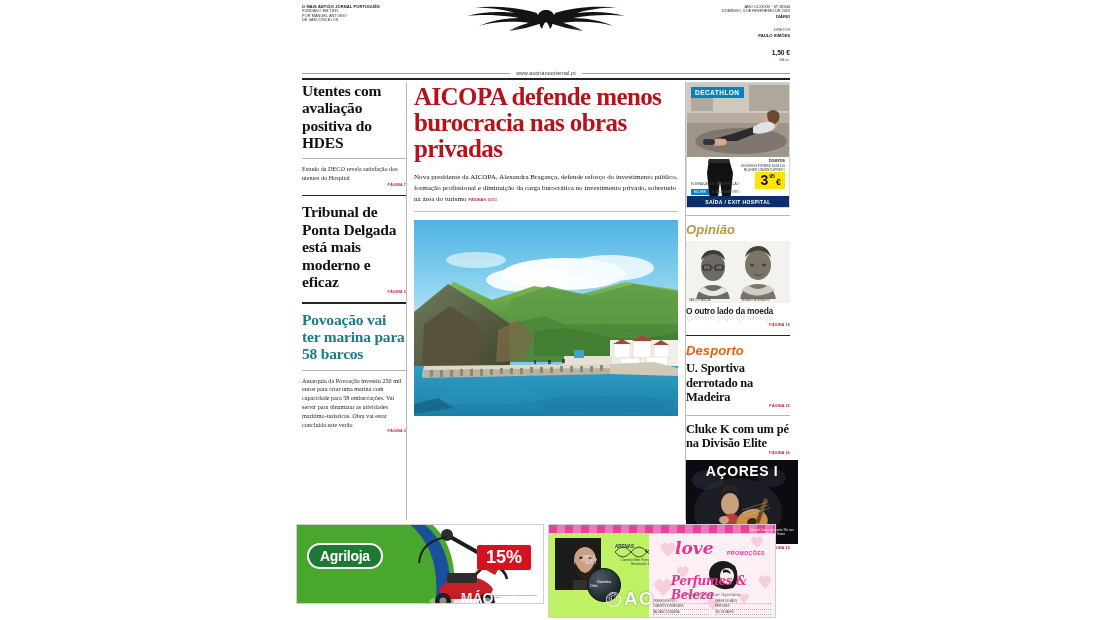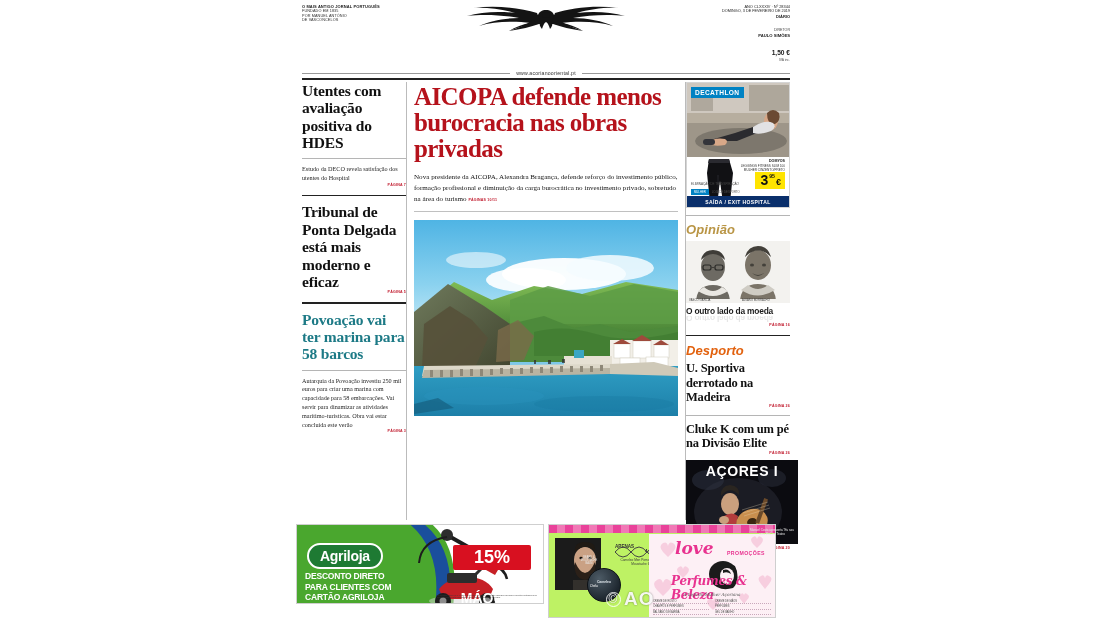--- a/index.html
+++ b/index.html
@@ -283,21 +283,21 @@
     font-family: "Liberation Sans", sans-serif;
     font-weight: bold; font-size: 8.5px;
     line-height: 1.25; letter-spacing: -0.2px;
     z-index: 4;
   }
   .ag-badge {
     position: absolute; right: 12px; top: 20px;
     background: #d81020; color: #fff;
     font-family: "Liberation Sans", sans-serif;
     font-weight: bold; font-size: 18px;
-    padding: 2px 21px; border-radius: 2px;
+    padding: 2px 9px; border-radius: 2px;
     z-index: 5;
   }
   .ag-badge-sub {
     position: absolute; right: 6px; top: 48px; width: 90px;
     text-align: right; color: #ffffff;
     font-family: "Liberation Sans", sans-serif;
     font-weight: bold; font-size: 14px; line-height: 1.2;
     z-index: 5;
   }
   .ag-fine {
@@ -722,25 +722,20 @@
         </g>
         <g>
           <path d="M150 10 l46 26" stroke="#1d1d1d" stroke-width="4" fill="none"></path>
           <path d="M186 30 l18 10 l-6 10 l-18 -10 z" fill="#c62026"></path>
           <circle cx="150" cy="10" r="6" fill="#2d2d2d"></circle>
           <path d="M196 40 q12 4 14 14" stroke="#1d1d1d" stroke-width="2.5" fill="none"></path>
           <path d="M150 12 q-26 4 -28 26" stroke="#1d1d1d" stroke-width="2" fill="none"></path>
         </g>
       </svg>
       <div class="ag-logo">Agriloja</div>
-      <div class="ag-sub">
-        <div>DESCONTO DIRETO</div>
-        <div>PARA CLIENTES COM</div>
-        <div>CARTÃO AGRILOJA</div>
-      </div>
       <div class="ag-badge">15%</div>
       <div class="ag-badge-sub">EM MÁQUINAS ELÉTRICAS</div>
       <div class="ag-fine">Promoção válida de 1 a 28 de fevereiro de 2019. Desconto aplicável apenas a clientes portadores do Cartão Agriloja. Não acumulável com outras promoções em vigor.</div>
     </div>
 
     <div class="ad-love">
       <div class="lv-topbar"></div>
 
       <div class="lv-left">
         <div class="lv-prod">

